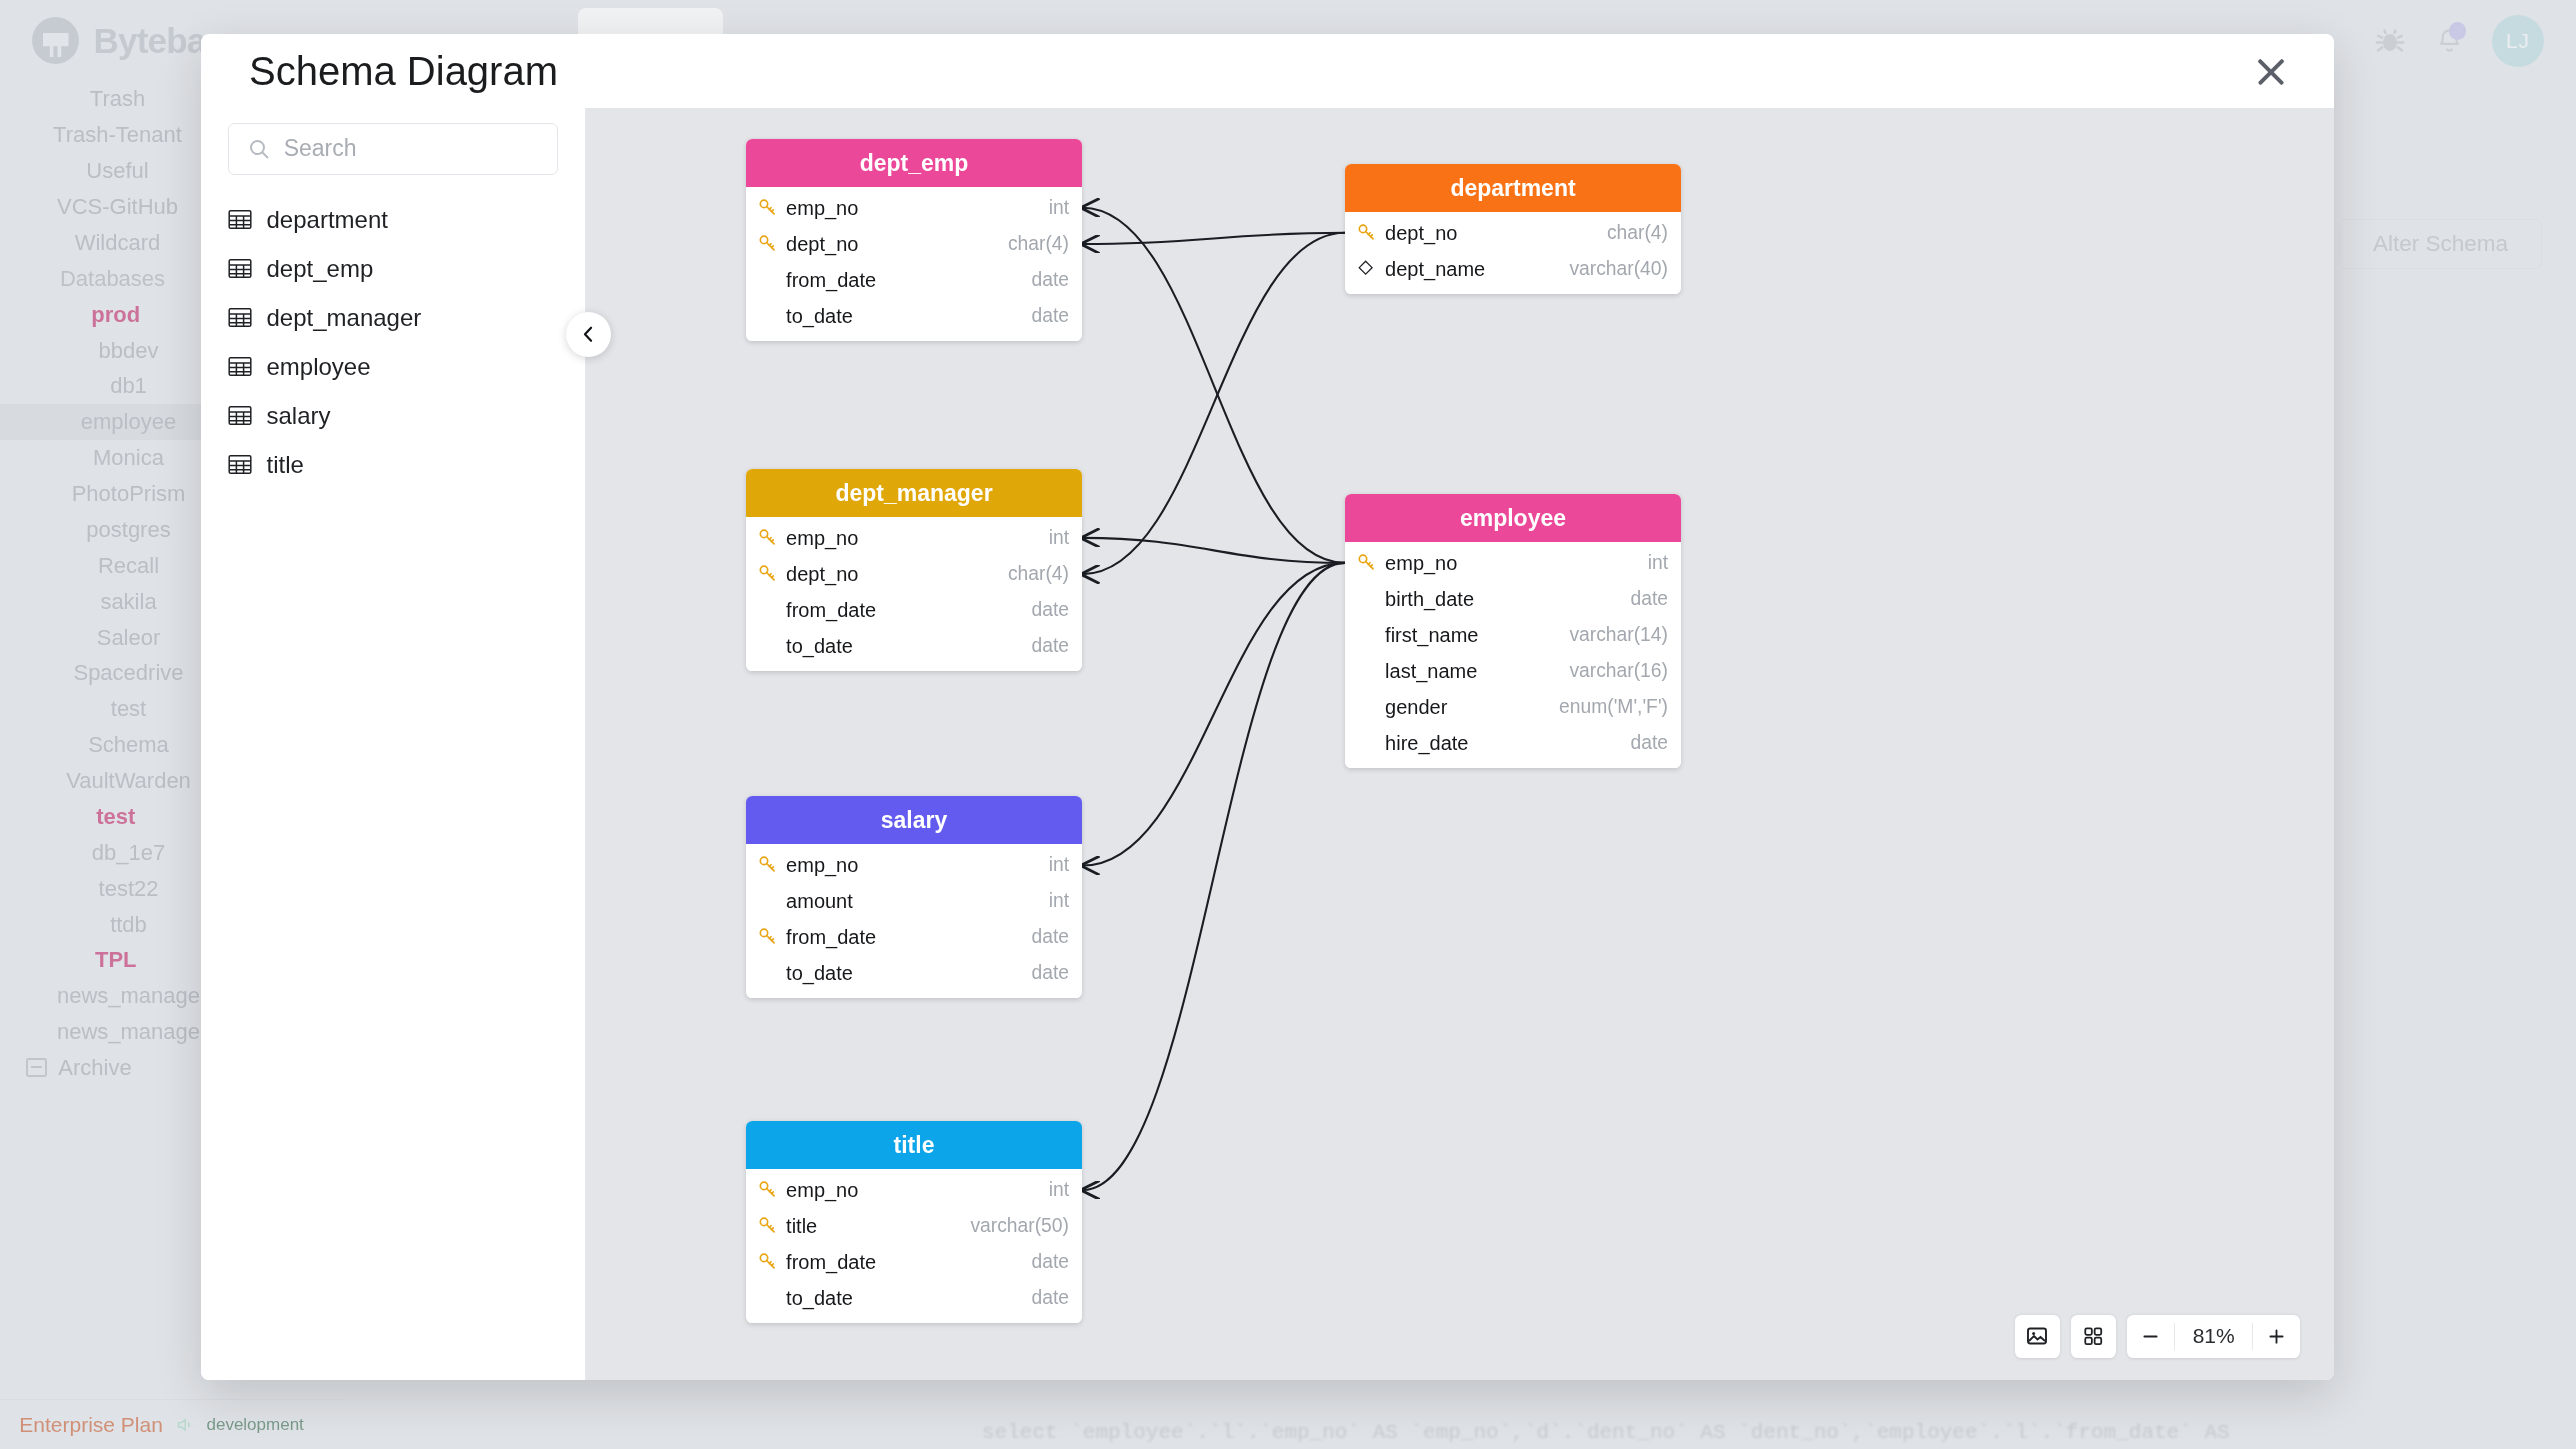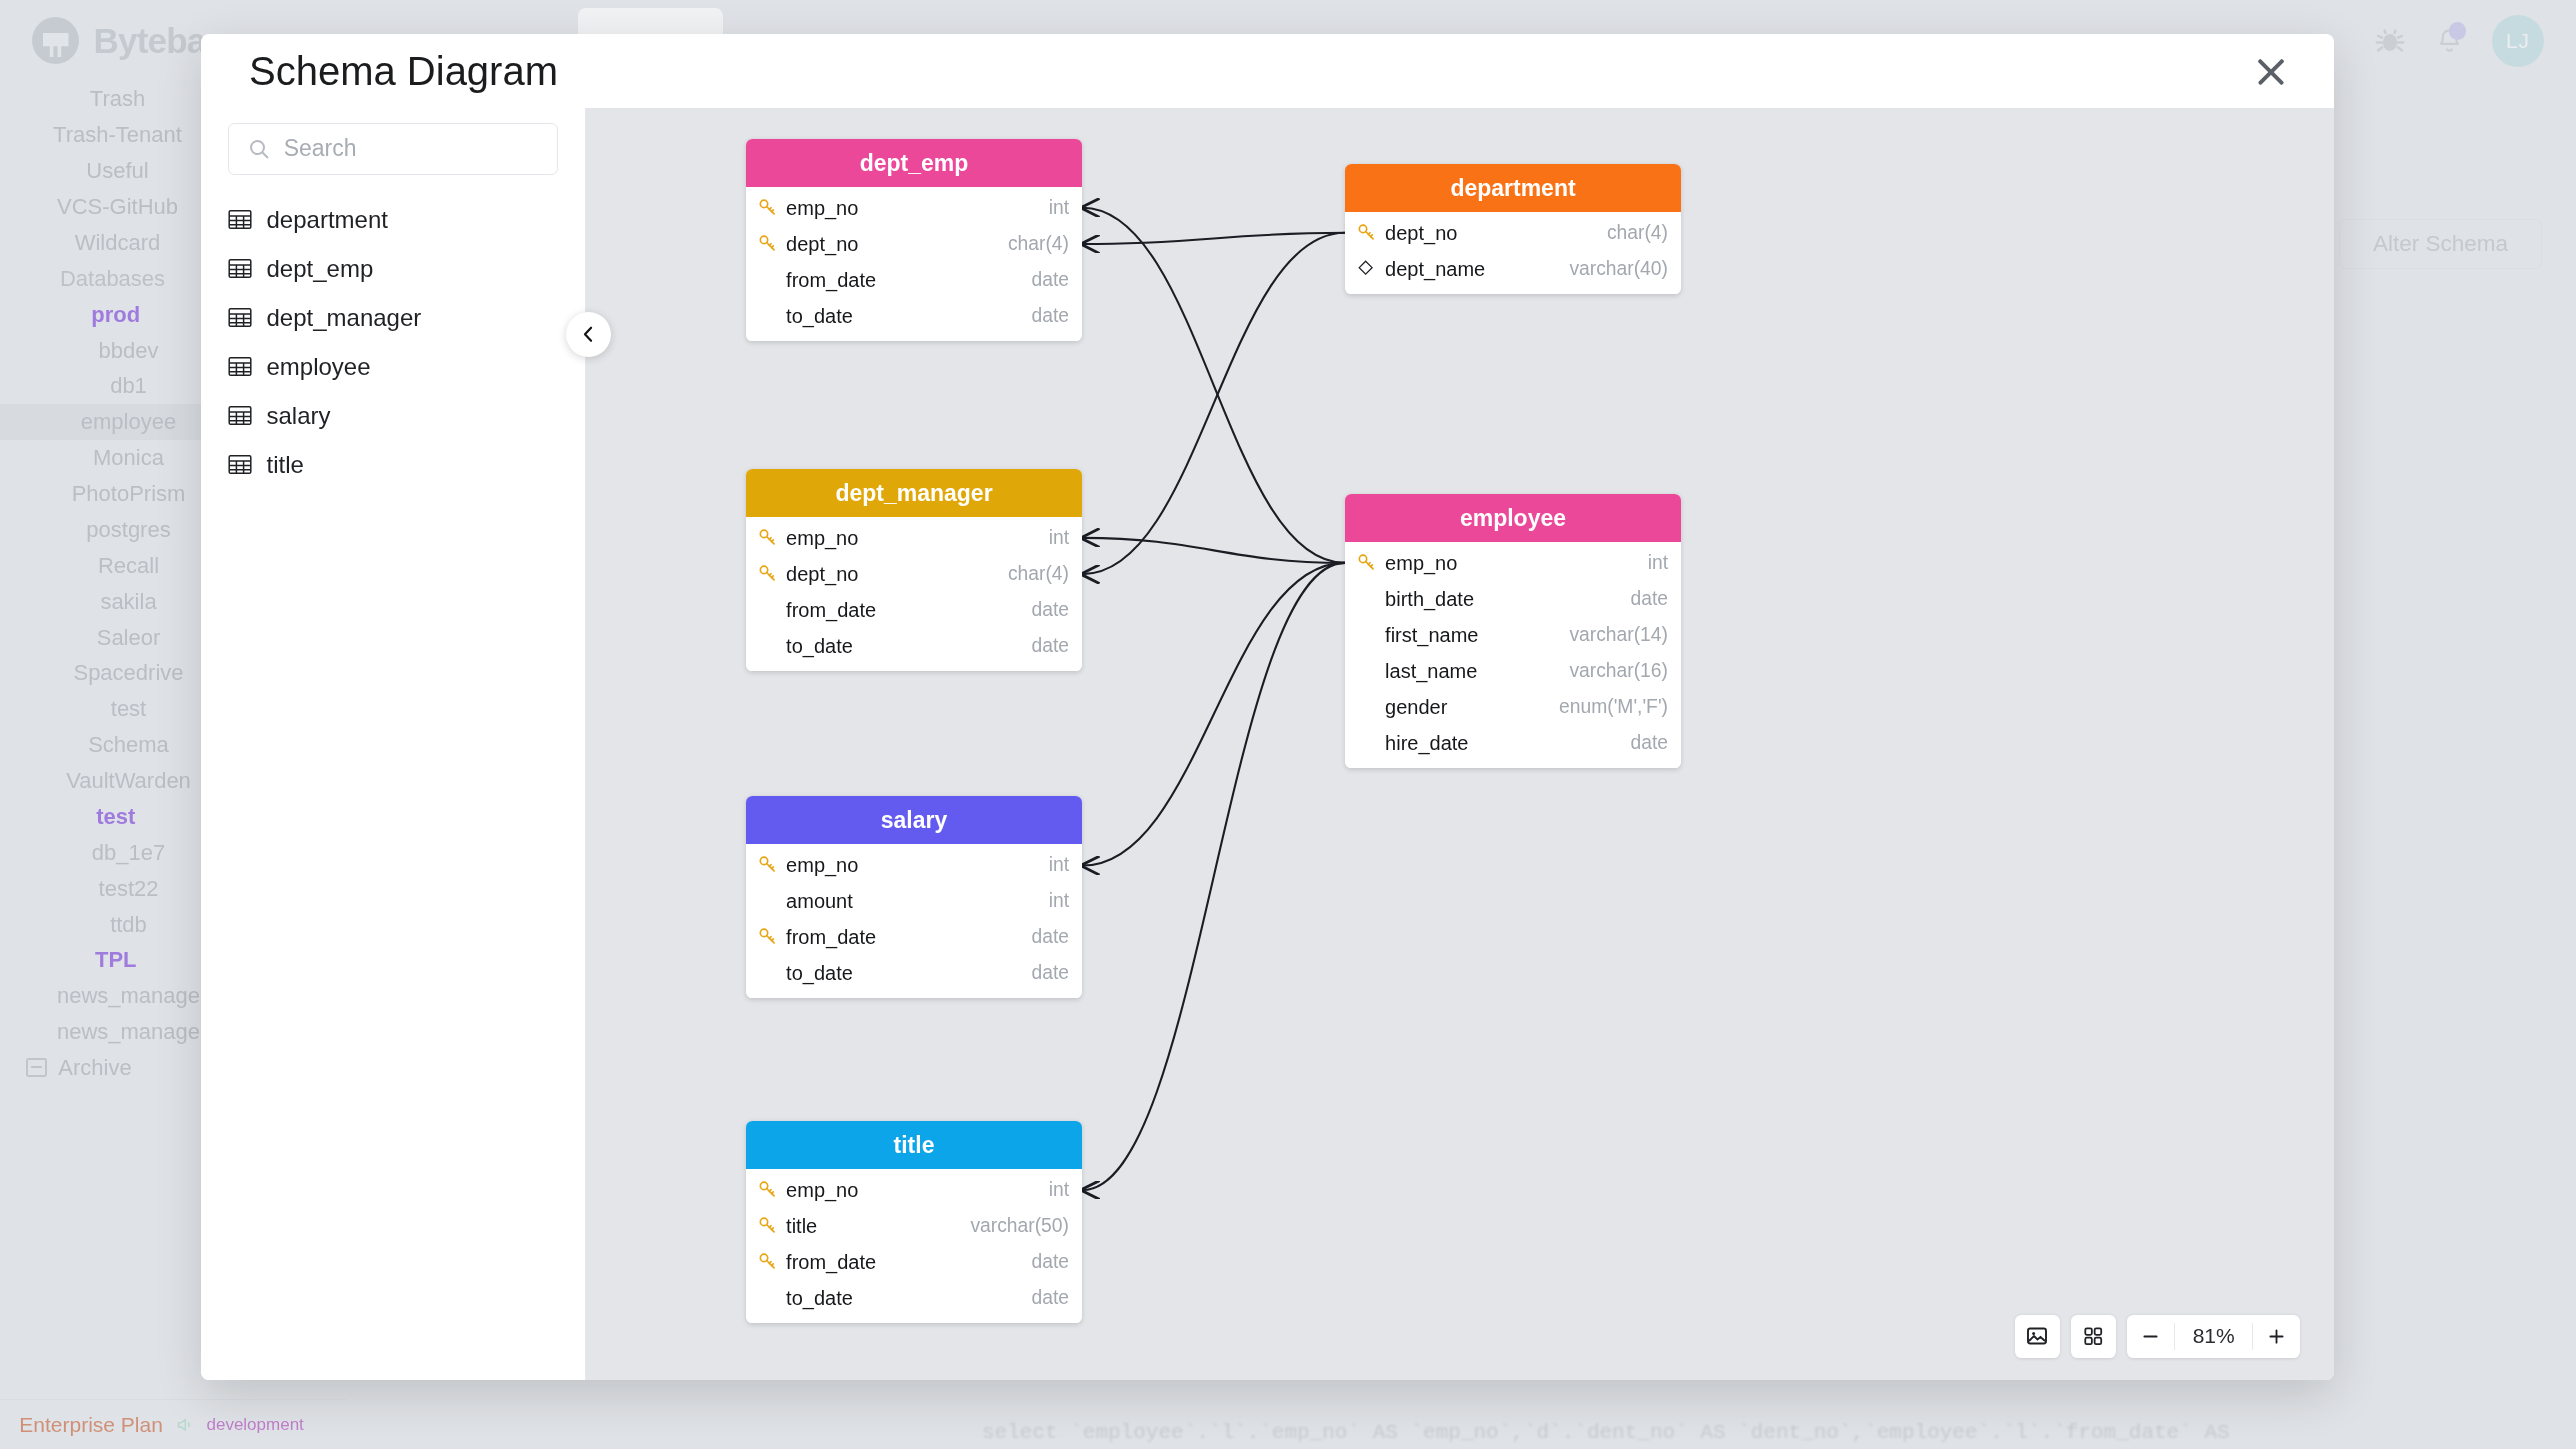--- a/index.html
+++ b/index.html
@@ -51,40 +51,40 @@
 
   .bg-sidebar {
     position: absolute; left: 0; top: 81px; width: 209px; bottom: 0;
     opacity: .55;
   }
   .bg-nav-item {
     font-size: 22px; color: #9ca3ab; padding: 6.4px 0 6.4px 26px;
     line-height: 1.05; white-space: nowrap; text-align: center;
   }
   .bg-nav-item.group { color: #a2a9b1; padding-left: 16px; }
-  .bg-nav-item.bold { font-weight: 700; color: #6d28d9; padding-left: 22.5px; }
+  .bg-nav-item.bold { font-weight: 700; color: #be185d; padding-left: 22.5px; }
   .bg-nav-item.child { padding-left: 48px; }
   .bg-nav-item.active { background: #d2d6dc; }
   .bg-nav-item.archive { padding-left: 26px; display: flex; align-items: center; gap: 11.3px; }
   .archive-box {
     width: 21px; height: 19.3px; border: 2px solid #a9b0b7; border-radius: 2.4px;
     position: relative;
   }
   .archive-box::after {
     content: ""; position: absolute; left: 3.2px; top: 5.6px;
     width: 11.3px; height: 2px; background: #a9b0b7;
   }
 
   .bg-footer {
     position: absolute; left: 0; bottom: 0; height: 50px; width: 346px;
     display: flex; align-items: center; gap: 11.3px; padding-left: 19.3px;
     border-top: 0.8px solid #d4d8dd; opacity: .5;
   }
   .bg-footer-text { font-size: 21px; color: #c2410c; }
-  .bg-dev { font-size: 17px; color: #a21caf; }
+  .bg-dev { font-size: 17px; color: #14532d; }
   .speaker { width: 21px; height: 17.7px; }
 
   .bg-alter-btn {
     position: absolute; right: 34px; top: 219px; width: 203px; height: 50px;
     border: 1.2px solid #d4d8dd; border-radius: 6.4px; opacity: .45;
     display: flex; align-items: center; justify-content: center;
     font-size: 22.5px; color: #a4abb3;
   }
 
   .bg-sql {

